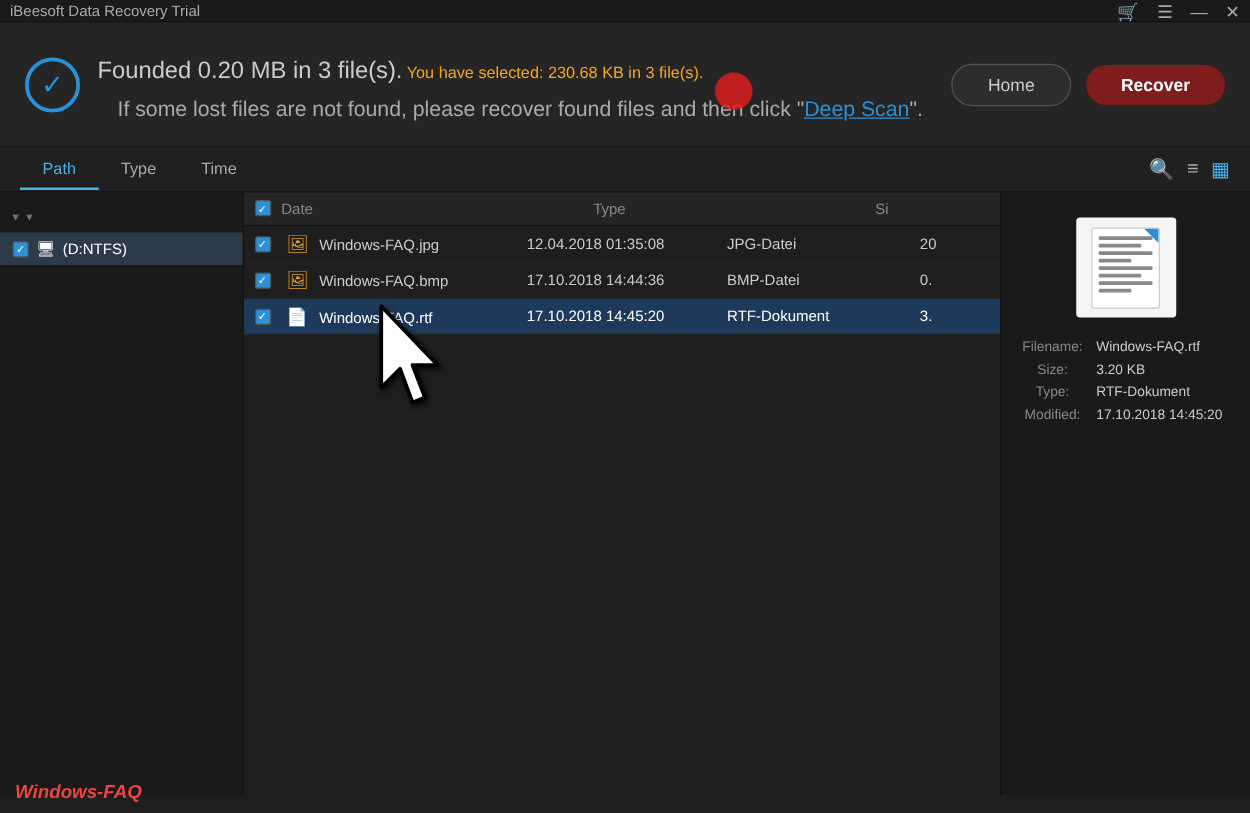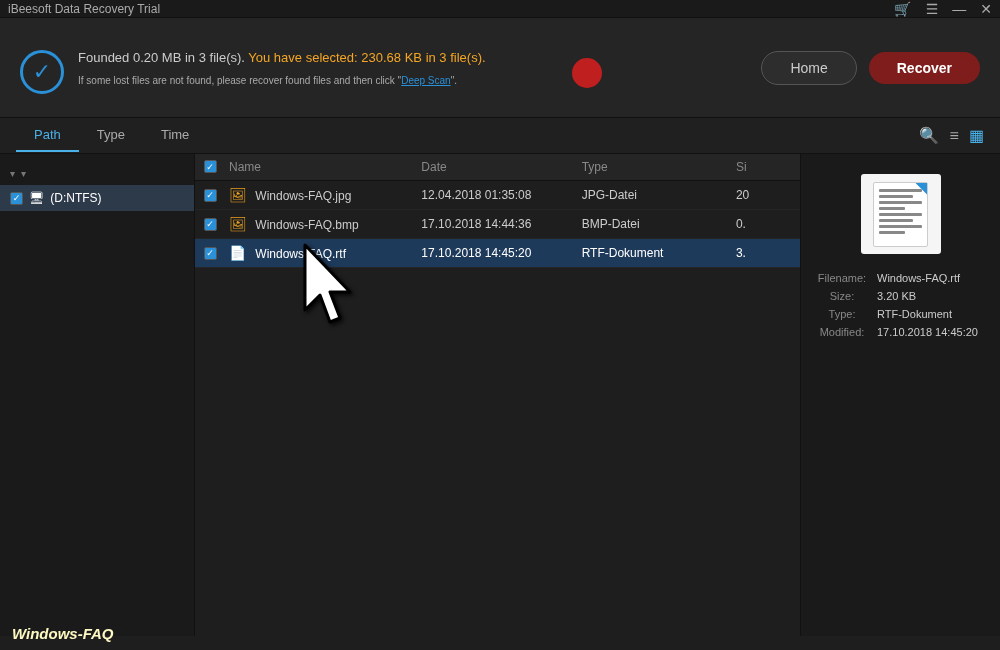--- a/index.html
+++ b/index.html
@@ -67,31 +67,32 @@
       flex-shrink: 0;
       margin-top: 8px;
     }
     .header-text {
       display: flex;
       flex-direction: column;
       justify-content: center;
       padding-top: 8px;
     }
     .header-found {
-      font-size: 13px;
+      font-size: 19px;
       color: #ccc;
     }
     .header-selected {
       color: #f5a623;
       font-size: 13px;
     }
     .header-hint {
-      font-size: 10px;
+      font-size: 17px;
       color: #aaa;
       margin-top: 6px;
+      margin-left: 16px;
     }
     .deep-scan-link {
       color: #2a90d8;
       text-decoration: underline;
       cursor: pointer;
     }
     .header-right {
       display: flex;
       gap: 12px;
       align-items: center;
@@ -337,21 +338,21 @@
       width: 70px;
       height: 90px;
       filter: drop-shadow(2px 2px 2px rgba(0,0,0,0.8));
     }
 
     
     .watermark {
       position: absolute;
       bottom: 8px;
       left: 12px;
-      color: #fef9c3;
+      color: #ef4444;
       font-size: 15px;
       font-style: italic;
       font-weight: bold;
       z-index: 10;
     }
   </style>
 </head>
 <body>
 
 <div class="titlebar">
@@ -410,21 +411,20 @@
       <span>🖥</span>
       <span>(D:NTFS)</span>
     </div>
   </div>
 
   <div class="filelist">
     <div class="filelist-header">
       <div class="col-check">
         <div class="checkbox-small" style="margin:0 auto;">✓</div>
       </div>
-      <div class="col-name">Name</div>
       <div class="col-date">Date</div>
       <div class="col-type">Type</div>
       <div class="col-size">Si</div>
     </div>
     <div class="filelist-body">
 
       <div class="file-row">
         <div class="col-check">
           <div class="checkbox-small" style="margin:0 auto;">✓</div>
         </div>

